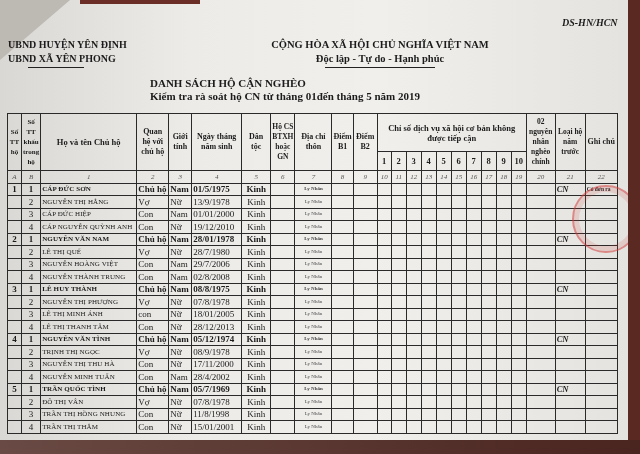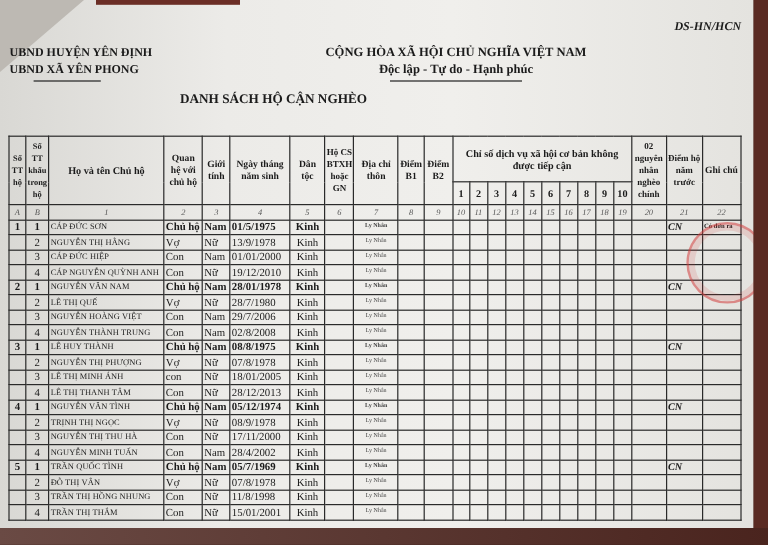--- a/index.html
+++ b/index.html
@@ -31,21 +31,21 @@
   table.grid td, table.grid th {
     border:1px solid #2a2a2a; padding:0 1px; height:11.5px; line-height:10px;
     overflow:hidden; white-space:nowrap; font-weight:normal;
   }
   table.grid th { font-weight:bold; text-align:center; white-space:normal; font-size:8.5px; line-height:10px; }
   .num-row td { font-size:7px; font-style:italic; text-align:center; color:#555; height:8px; }
   .c { text-align:center; }
   .name { font-size:7px; text-transform:uppercase; letter-spacing:0.1px; }
   .place { font-size:5px; text-align:center; color:#444; }
   tr.head td { font-weight:bold; }
-  tr.head td.name { font-weight:normal; }
+  tr.head td.name { font-weight:bold; }
   .cn { font-weight:bold; font-size:8.5px;font-style:italic; }
   .note { font-size:5.5px; }
   .stamp {
     position:absolute; left:572px; top:185px; width:64px; height:64px; border-radius:50%;
     border:2px solid rgba(210,60,60,0.55); box-shadow:inset 0 0 0 5px rgba(210,60,60,0.15);
   }
   .rightedge { position:absolute; left:628px; top:0; width:12px; height:454px; background:#5a2a22; }
   .bottom { position:absolute; left:0; top:440px; width:640px; height:14px; background:linear-gradient(90deg,#6a4a44,#4a241e); }
 </style>
 </head>
@@ -64,20 +64,21 @@
   <div class="hdr-center">
     <div>CỘNG HÒA XÃ HỘI CHỦ NGHĨA VIỆT NAM</div>
     <div>Độc lập - Tự do - Hạnh phúc</div>
     <div class="u"></div>
   </div>
 
   <div class="code">DS-HN/HCN</div>
 
   <div class="title">
     <div>DANH SÁCH HỘ CẬN NGHÈO</div>
+    <div>Kiểm tra  rà soát hộ CN từ tháng 01đến tháng 5 năm 2019</div>
   </div>
 
   <table class="grid" id="grid">
     <colgroup>
       <col style="width:14px">
         <col style="width:18px">
         <col style="width:96px">
       <col style="width:32px">
         <col style="width:23px">
         <col style="width:50px">
@@ -108,21 +109,21 @@
         <th rowspan="2" style="font-size:8px">Quan hệ với chủ hộ</th>
         <th rowspan="2" style="font-size:8px">Giới tính</th>
         <th rowspan="2" style="font-size:8px">Ngày tháng năm sinh</th>
         <th rowspan="2" style="font-size:8px">Dân tộc</th>
         <th rowspan="2" style="font-size:7.5px">Hộ CS BTXH hoặc GN</th>
         <th rowspan="2" style="font-size:8px">Địa chỉ thôn</th>
         <th rowspan="2" style="font-size:8px">Điểm B1</th>
         <th rowspan="2" style="font-size:8px">Điểm B2</th>
         <th colspan="10" style="height:24px">Chỉ số dịch vụ xã hội cơ bản không được tiếp cận</th>
         <th rowspan="2" style="font-size:7.5px">02 nguyên nhân nghèo chính</th>
-        <th rowspan="2" style="font-size:7.5px">Điểm hộ năm trước</th>
+        <th rowspan="2" style="font-size:7.5px">Loại hộ năm trước</th>
         <th rowspan="2" style="font-size:8px">Ghi chú</th>
       </tr>
       <tr>
         <th>1</th>
         <th>2</th>
         <th>3</th>
         <th>4</th>
         <th>5</th>
         <th>6</th>
         <th>7</th>

